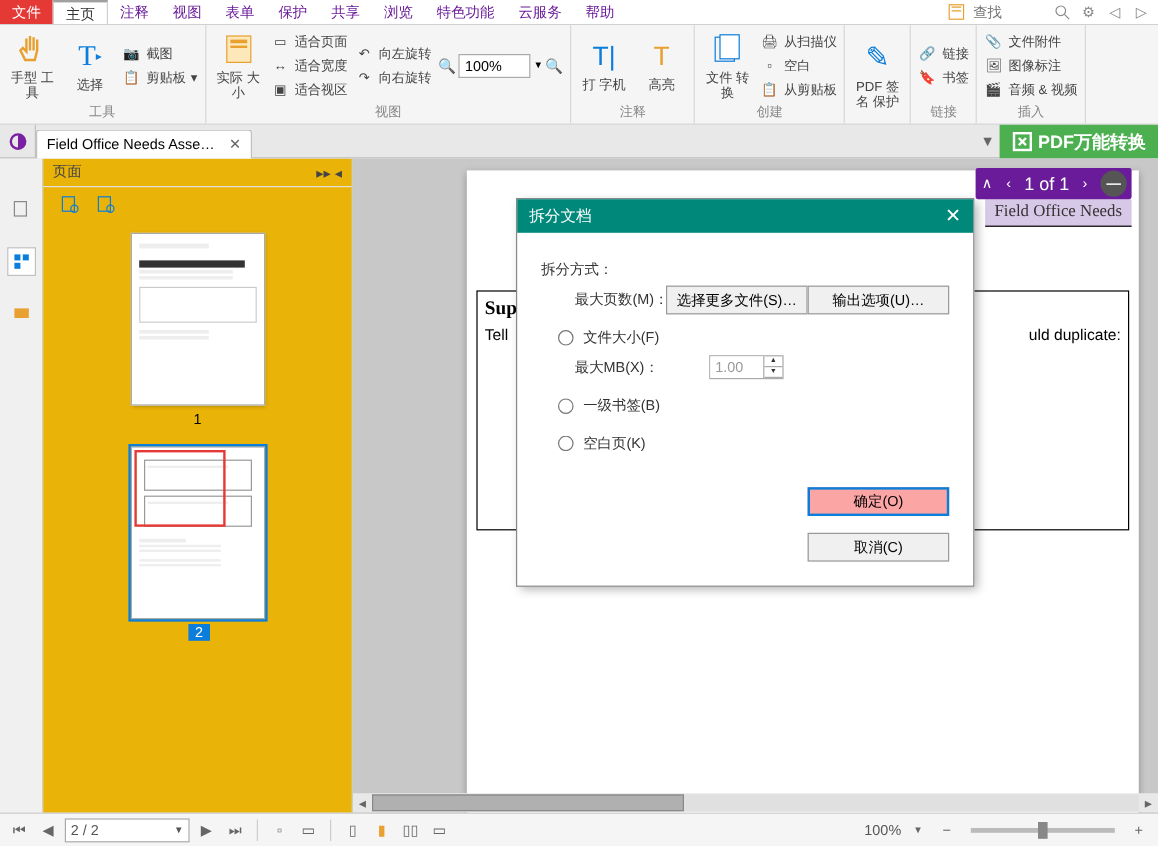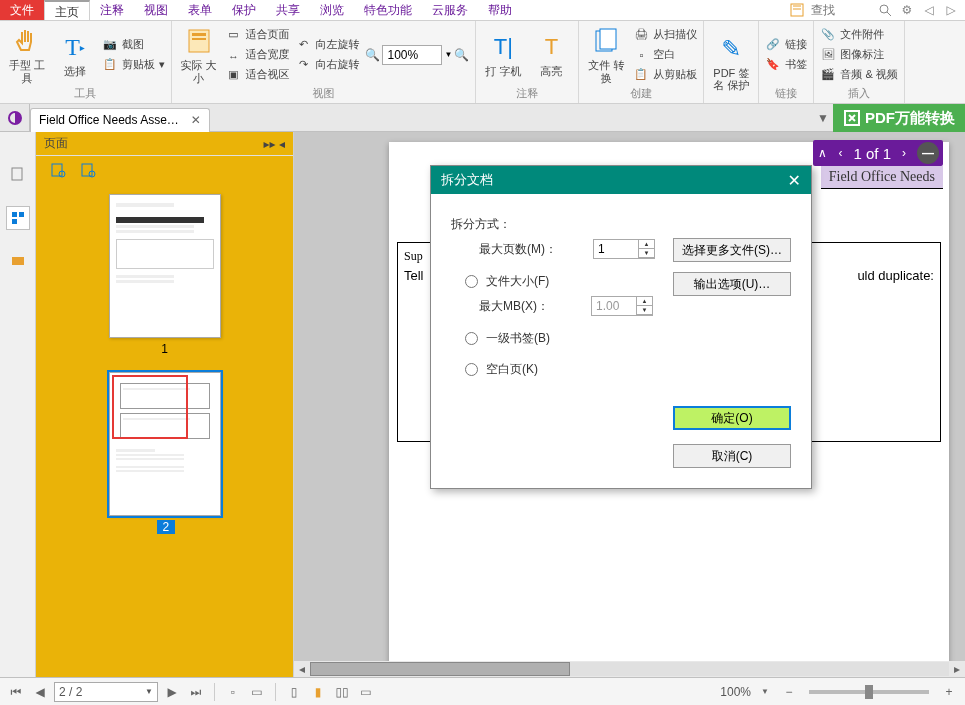--- a/index.html
+++ b/index.html
@@ -53,21 +53,21 @@
 .thumb .page { width:112px; height:144px; background:#fff; border:1px solid #aaa; box-shadow:1px 1px 3px rgba(0,0,0,.2); position:relative; padding:6px; }
 .thumb.sel .page { outline:2px solid #0b7dda; }
 .thumb .pnum { text-align:center; margin-top:4px; font-size:12px; }
 .thumb.sel .pnum { background:#0b7dda; color:#fff; display:inline-block; padding:0 6px; margin-left:48px; }
 .redbox { position:absolute; border:2px solid #e53935; }
 .fake { background:#eee; margin:2px 0; }
 
 .docarea { flex:1; background:#c8c8c8; position:relative; overflow:hidden; }
 .docpage { position:absolute; background:#fff; box-shadow:0 2px 6px rgba(0,0,0,.3); }
 .docpage .sect { border:1px solid #000; margin:8px; padding:6px; background:#fff; }
-.docpage .secttitle { font-weight:normal; font-size:12px; font-family:Georgia,serif; }
+.docpage .secttitle { font-weight:bold; font-size:16px; font-family:Georgia,serif; }
 .docpage .sectbody { font-size:13px; font-family:Georgia,serif; margin-top:4px; }
 
 .floatwidget { position:absolute; right:22px; top:8px; background:#6a1b9a; color:#fff; height:26px; display:flex; align-items:center; border-radius:2px; z-index:5; }
 .floatwidget .fwarrow { width:18px; text-align:center; cursor:pointer; }
 .floatwidget .fwmid { padding:0 4px; font-size:15px; }
 .floatwidget .fwclose { width:22px; height:22px; background:#555; border-radius:50%; margin:0 4px; display:flex; align-items:center; justify-content:center; cursor:pointer; font-weight:bold; }
 .floatstrip { position:absolute; right:22px; top:34px; background:#d8c8e8; color:#333; padding:3px 8px; font-family:Georgia,serif; font-size:14px; z-index:4; border-bottom:1px solid #000;}
 
 .hscroll { position:absolute; bottom:0; left:0; right:0; height:16px; background:#e8e8e8; display:flex; align-items:center; }
 .hscroll .harrow { width:16px; text-align:center; color:#666; cursor:pointer; }
@@ -80,24 +80,24 @@
 .dialog .dtitle .spacer { flex:1; }
 .dialog .dclose { cursor:pointer; font-size:16px; }
 .dialog .dbody { padding:16px 20px; position:relative; height:calc(100% - 28px); }
 .dialog .row { display:flex; align-items:center; margin:6px 0; gap:8px; font-size:12px; color:#333; }
 .dialog .row.sub { margin-left:14px; }
 .dialog .row label { cursor:pointer; }
 .dialog .numbox { width:62px; height:20px; border:1px solid #aaa; display:flex; }
 .dialog .numbox input { flex:1; border:none; padding:0 4px; width:40px; font-size:12px; }
 .dialog .numbox .spins { width:16px; display:flex; flex-direction:column; border-left:1px solid #aaa; }
 .dialog .numbox .spins div { flex:1; font-size:6px; text-align:center; cursor:pointer; border-bottom:1px solid #aaa; line-height:1; padding-top:1px; }
-.dialog .sidebtns { position:absolute; right:20px; top:44px; display:flex; flex-direction:column; gap:10px; }
+.dialog .sidebtns { position:absolute; right:20px; top:44px; display:flex; }
 .dialog .dbtn { width:118px; height:24px; border:1px solid #999; background:#f0f0f0; font-size:12px; cursor:pointer; }
 .dialog .bottombtns { position:absolute; right:20px; bottom:20px; display:flex; flex-direction:column; gap:14px; }
-.dialog .dbtn.primary { border:2px solid #0b7dda; background:#bef264; }
+.dialog .dbtn.primary { border:2px solid #0b7dda; background:#fca5a5; }
 
 
 .statusbar { height:28px; border-top:1px solid #c0c0c0; background:#f5f5f5; display:flex; align-items:center; padding:0 6px; gap:4px; font-size:12px; color:#555; }
 .statusbar .sbtn { width:20px; height:20px; display:flex; align-items:center; justify-content:center; cursor:pointer; color:#666; }
 .statusbar .pagebox { width:104px; height:20px; border:1px solid #aaa; background:#fff; display:flex; align-items:center; padding:0 4px; }
 .statusbar .slider { width:120px; height:4px; background:#bbb; position:relative; margin:0 6px; }
 .statusbar .slider .knob { position:absolute; width:8px; height:14px; background:#888; top:-5px; left:56px; }
 .statusbar .sep { width:1px; height:18px; background:#ccc; margin:0 4px; }
 .statusbar .spacer { flex:1; }
 

